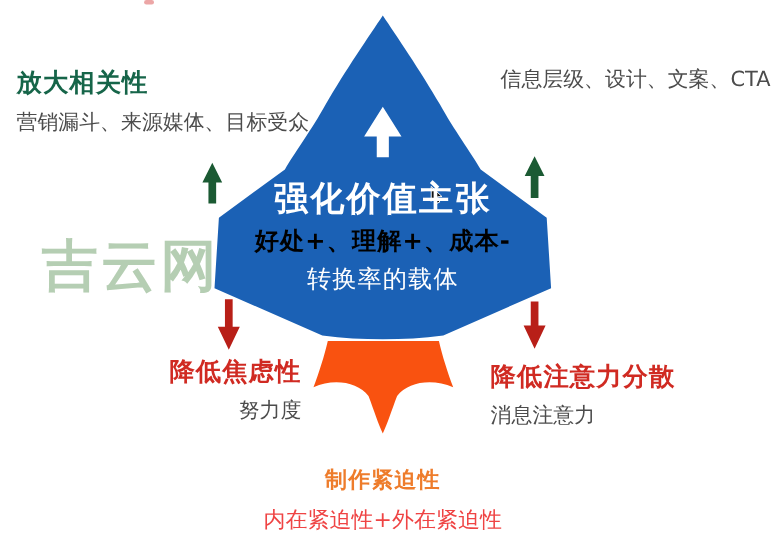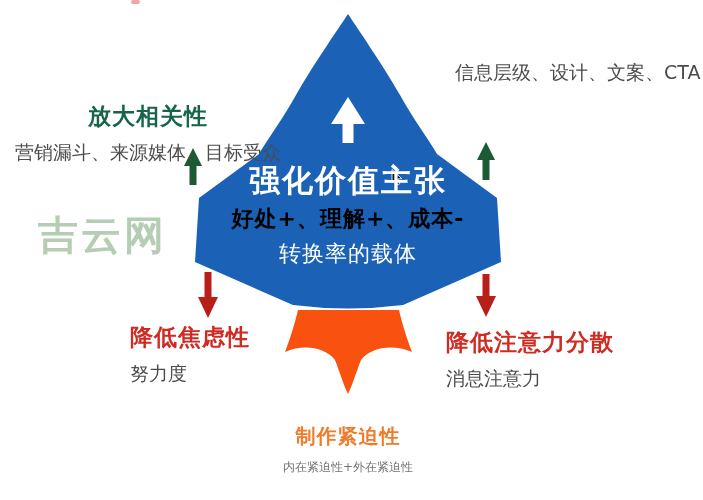--- a/index.html
+++ b/index.html
@@ -9,37 +9,37 @@
   }
   .canvas svg{position:absolute;left:0;top:0;}
   .txt{position:absolute;white-space:nowrap;}
   
   .h-green{font-size:23px;font-weight:bold;color:#166549;letter-spacing:1px;}
   .h-red{font-size:23px;font-weight:bold;color:#d02a22;letter-spacing:1px;}
   .h-orange{font-size:20px;font-weight:bold;color:#ee7c2b;letter-spacing:1px;}
   .body-line{font-size:19px;color:#4c4c4c;line-height:24px;}
   .block{position:absolute;}
   .block .h-green,.block .h-red{margin-bottom:8px;}
-  .tl{top:60px;right:422px;text-align:center;margin-top:41px;}
+  .tl{top:60px;right:422px;text-align:left;}
   .tr{top:60px;left:455px;text-align:left;}
-  .bl{top:322px;right:453px;text-align:left;}
+  .bl{top:322px;right:429px;text-align:right;}
   .br{top:327px;left:446px;text-align:left;}
   
   .rocket-title{top:160px;left:348px;transform:translateX(-50%);
     font-size:31px;font-weight:bold;color:#ffffff;letter-spacing:2px;}
   .rocket-line2{top:204px;left:348px;transform:translateX(-50%);
     font-size:22px;font-weight:bold;color:#000000;letter-spacing:1px;}
   .rocket-line3{top:239px;left:348px;transform:translateX(-50%);
     font-size:22px;font-weight:normal;color:#ffffff;letter-spacing:1px;}
   
   .bc-title{top:423px;left:348px;transform:translateX(-50%);}
   .bc-line{top:459px;left:348px;transform:translateX(-50%);
-    font-size:12px;color:#737373;}
+    font-size:20px;color:#ef4444;}
   
-  .watermark{top:208px;left:38px;font-size:40px;font-weight:bold;
+  .watermark{top:208px;left:38px;font-size:51px;font-weight:bold;
     color:#aec9ab;letter-spacing:3px;opacity:.9;}
 </style>
 </head>
 <body>
 
 <div class="canvas">
 
   <svg width="703" height="500" viewBox="0 0 703 500">
 
     <rect x="131" y="0" width="9" height="4" rx="2" opacity="0.6" fill="#e06a6a"></rect>

